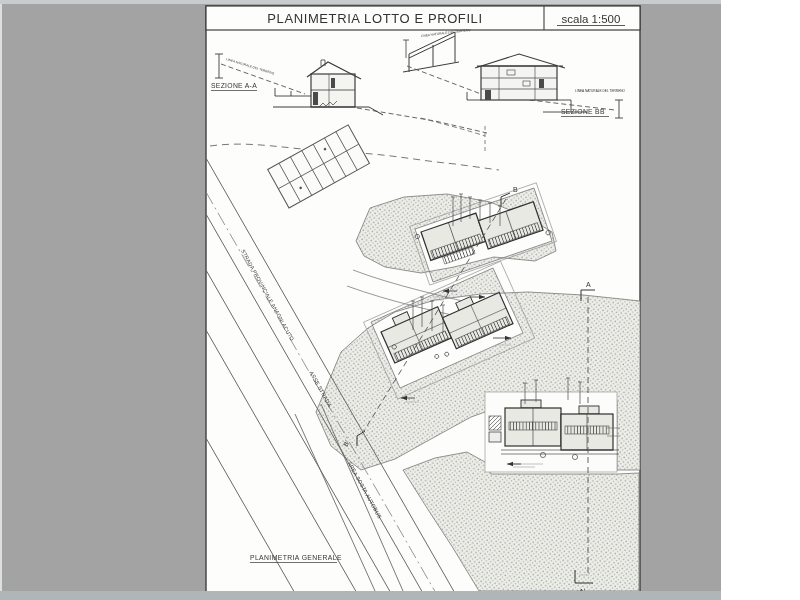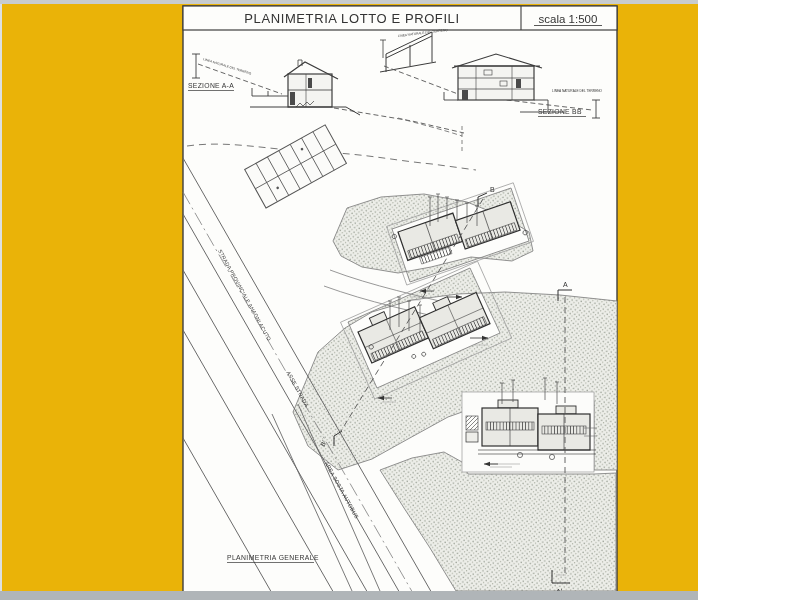--- a/index.html
+++ b/index.html
@@ -1,17 +1,17 @@
 <!DOCTYPE html>
 <html><head>
 <meta charset="utf-8">
 <style>
   html,body{margin:0;padding:0;background:#ffffff;}
-  .page{position:relative;width:698px;height:600px;background:#eab308;overflow:hidden;
-        font-family:"Liberation Sans",sans-serif;}
+  .page{position:relative;width:698px;height:600px;background:#a3a3a3;overflow:hidden;
+        font-family:"Liberation Sans",sans-serif;padding-left:23px;}
   .edge{position:absolute;}
   .edge.top{left:0;top:0;width:800px;height:4px;background:#c8ccce;}
   .edge.bottom{left:0;top:591px;width:800px;height:9px;background:#b0b5b8;}
   .edge.left{left:0;top:4px;width:2px;height:587px;background:#dde0e1;}
   .edge.right{left:795px;top:4px;width:5px;height:587px;background:#cdd1d3;}
   svg text{font-family:"Liberation Sans",sans-serif;fill:#333;}
 </style>
 </head>
 <body>
 

